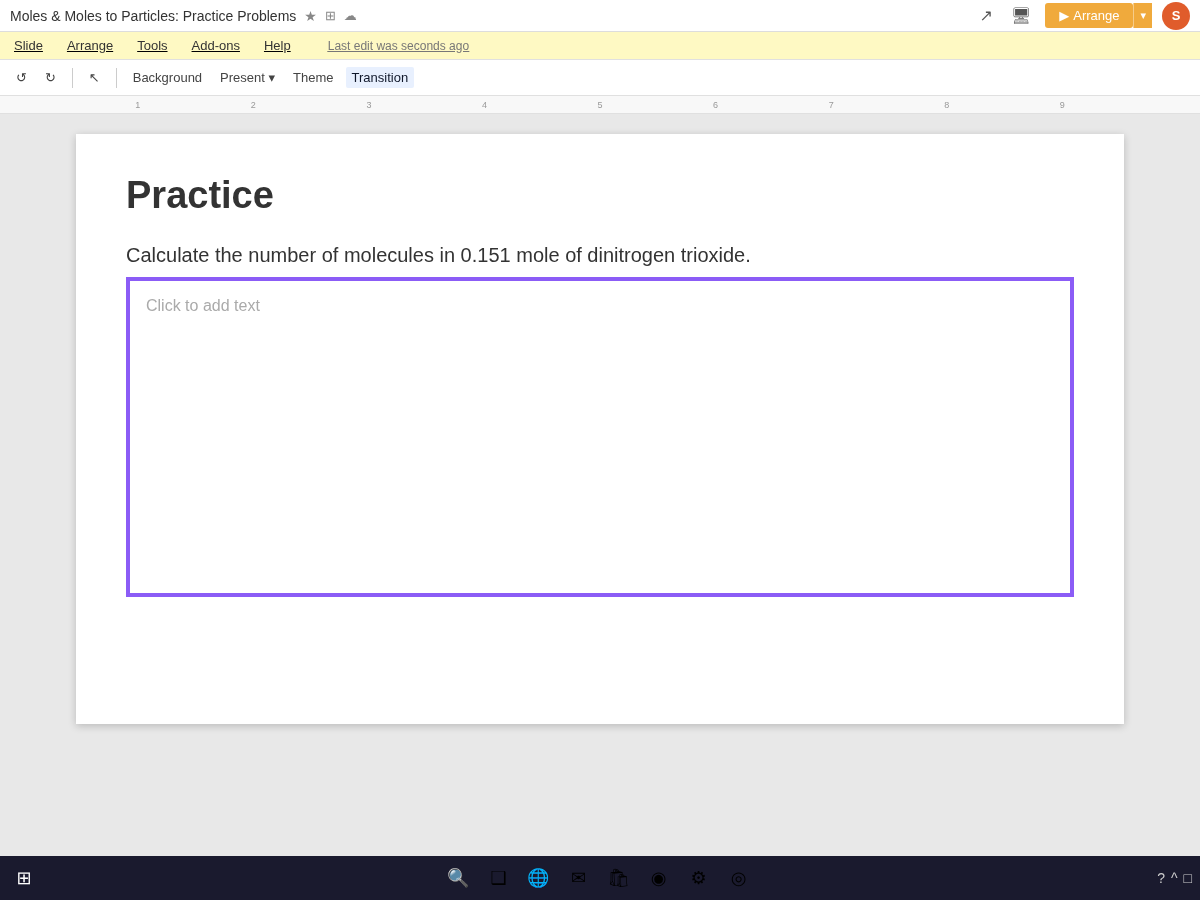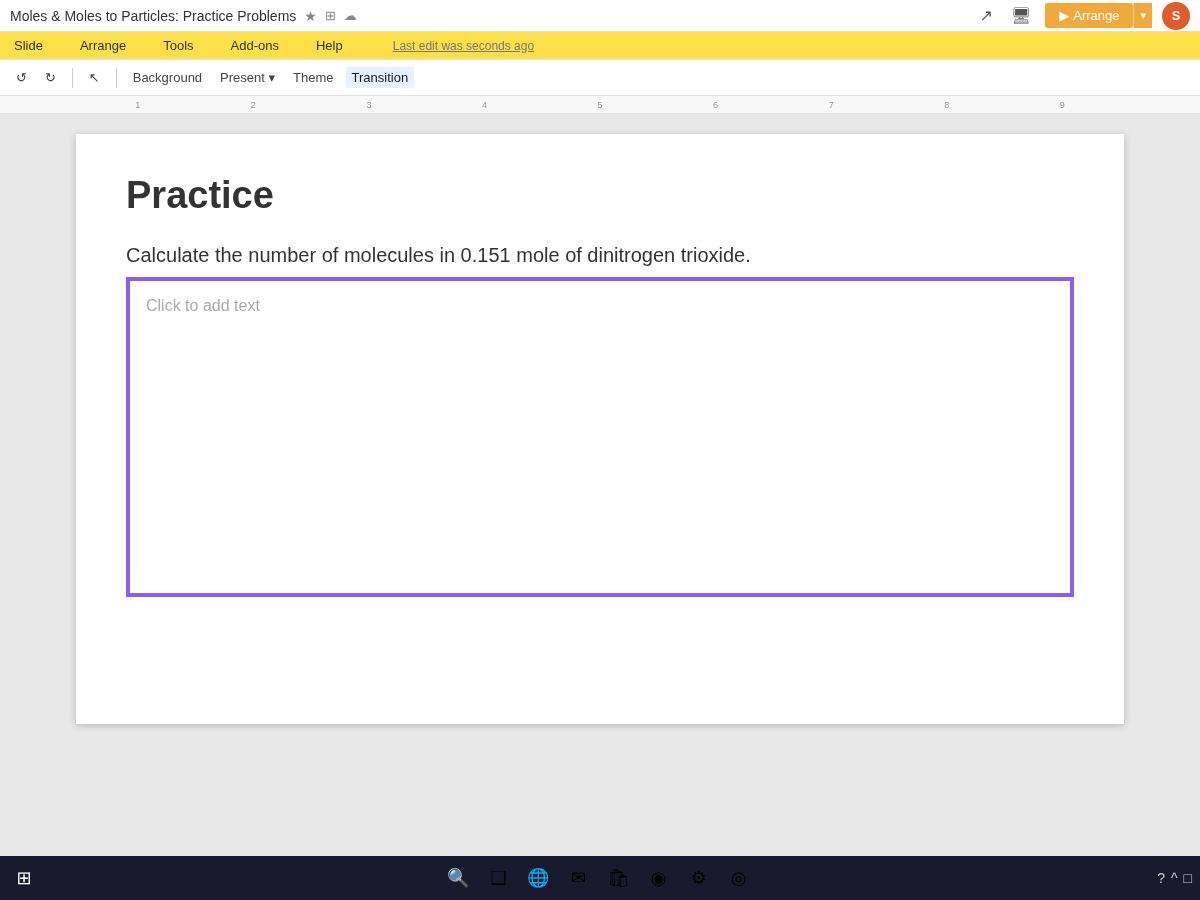--- a/index.html
+++ b/index.html
@@ -76,27 +76,28 @@
       color: white;
       font-size: 13px;
       display: flex;
       align-items: center;
       justify-content: center;
       font-weight: bold;
     }
 
     
     .menu-bar {
-      background: #fde047;
+      background: #fef9c3;
       height: 28px;
       display: flex;
       align-items: center;
       padding: 0 10px;
-      gap: 29px;
+      gap: 16px;
       border-bottom: 1px solid #e0e0e0;
+      text-decoration: underline;
     }
 
     .menu-item {
       font-size: 13px;
       color: #333;
       cursor: pointer;
       padding: 2px 4px;
     }
 
     .save-status {

